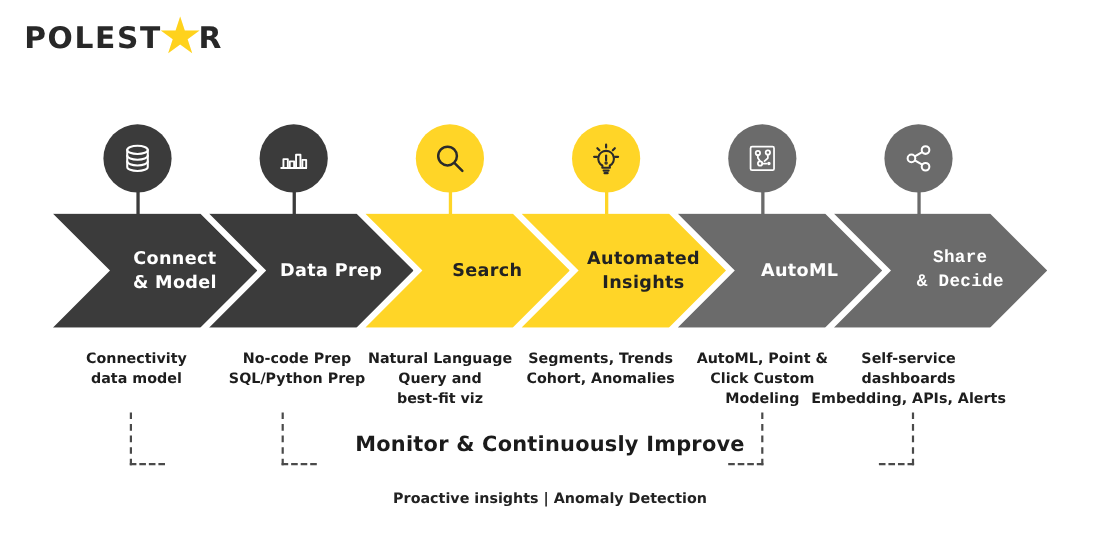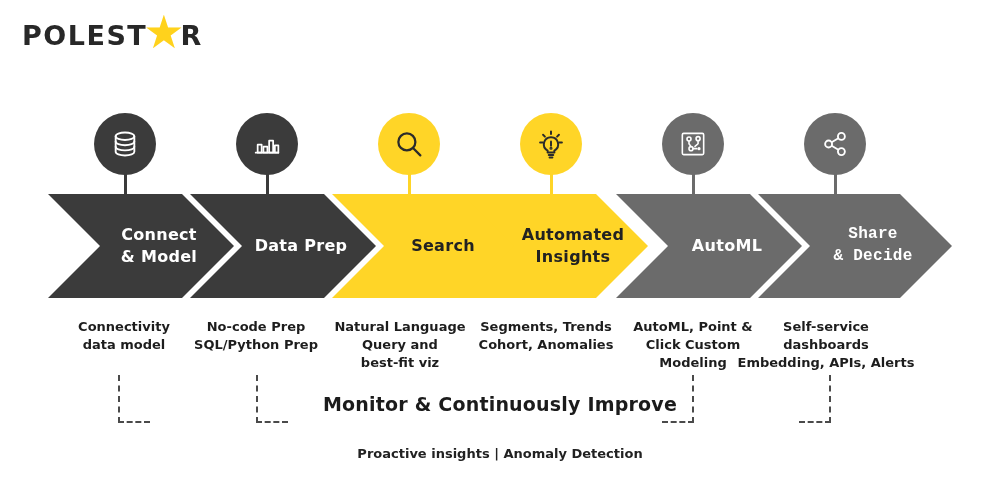--- a/index.html
+++ b/index.html
@@ -130,35 +130,35 @@
 <div class="seg mid dark" style="left:48px;">
   <div class="lbl">Connect
 &amp; Model</div>
 </div>
 <div class="seg mid dark" style="left:190px;">
   <div class="lbl">Data Prep</div>
 </div>
 <div class="seg mid yellow" style="left:332px;">
   <div class="lbl">Search</div>
 </div>
-<div class="seg mid yellow" style="left:462px;">
+<div class="seg mid yellow" style="left:474px;">
   <div class="lbl">Automated
 Insights</div>
 </div>
 <div class="seg mid gray" style="left:616px;">
   <div class="lbl">AutoML</div>
 </div>
 <div class="seg last gray" style="left:758px;">
   <div class="lbl">Share
 &amp; Decide</div>
 </div>
 
 <div class="desc" style="left:24px;">Connectivity
 data model</div>
-<div class="desc" style="left:156px;">No-code Prep
+<div class="desc" style="left:170px;">No-code Prep
 SQL/Python Prep</div>
 <div class="desc" style="left:300px;">Natural Language
 Query and
 best-fit viz</div>
 <div class="desc" style="left:446px;">Segments, Trends
 Cohort, Anomalies</div>
 <div class="desc" style="left:593px;">AutoML, Point &amp;
 Click Custom
 Modeling</div>
 <div class="desc" style="left:726px;">Self-service

